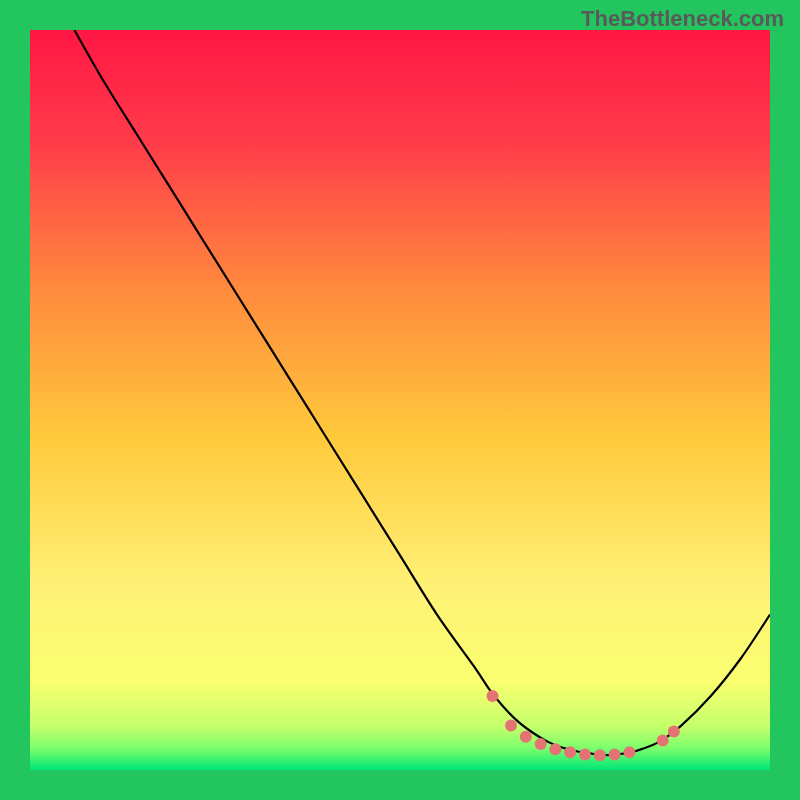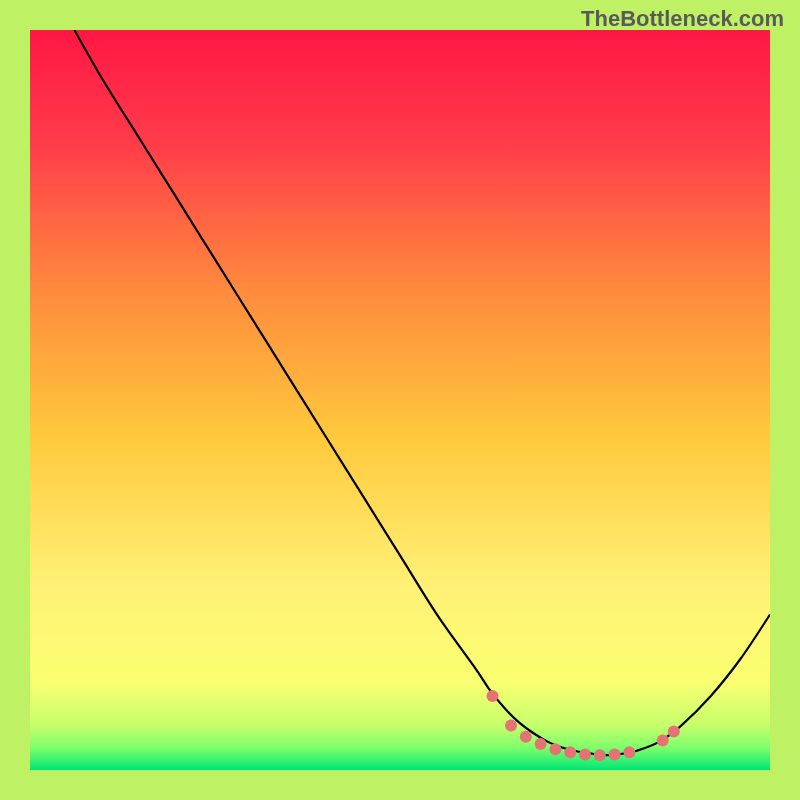--- a/index.html
+++ b/index.html
@@ -1,21 +1,21 @@
 <!DOCTYPE html>
 <html><head>
 <meta charset="utf-8">
 <style>
   * { margin: 0; padding: 0; box-sizing: border-box; }
   html, body { width: 800px; height: 800px; overflow: hidden; background: #000; }
   .container {
     position: relative;
     width: 800px;
     height: 800px;
-    background: #bef264;
+    background: #22c55e;
   }
   .watermark {
     position: absolute;
     top: 6px;
     right: 16px;
     font-family: Arial, sans-serif;
     font-size: 22px;
     font-weight: bold;
     color: #5a5a5a;
     letter-spacing: 0px;

